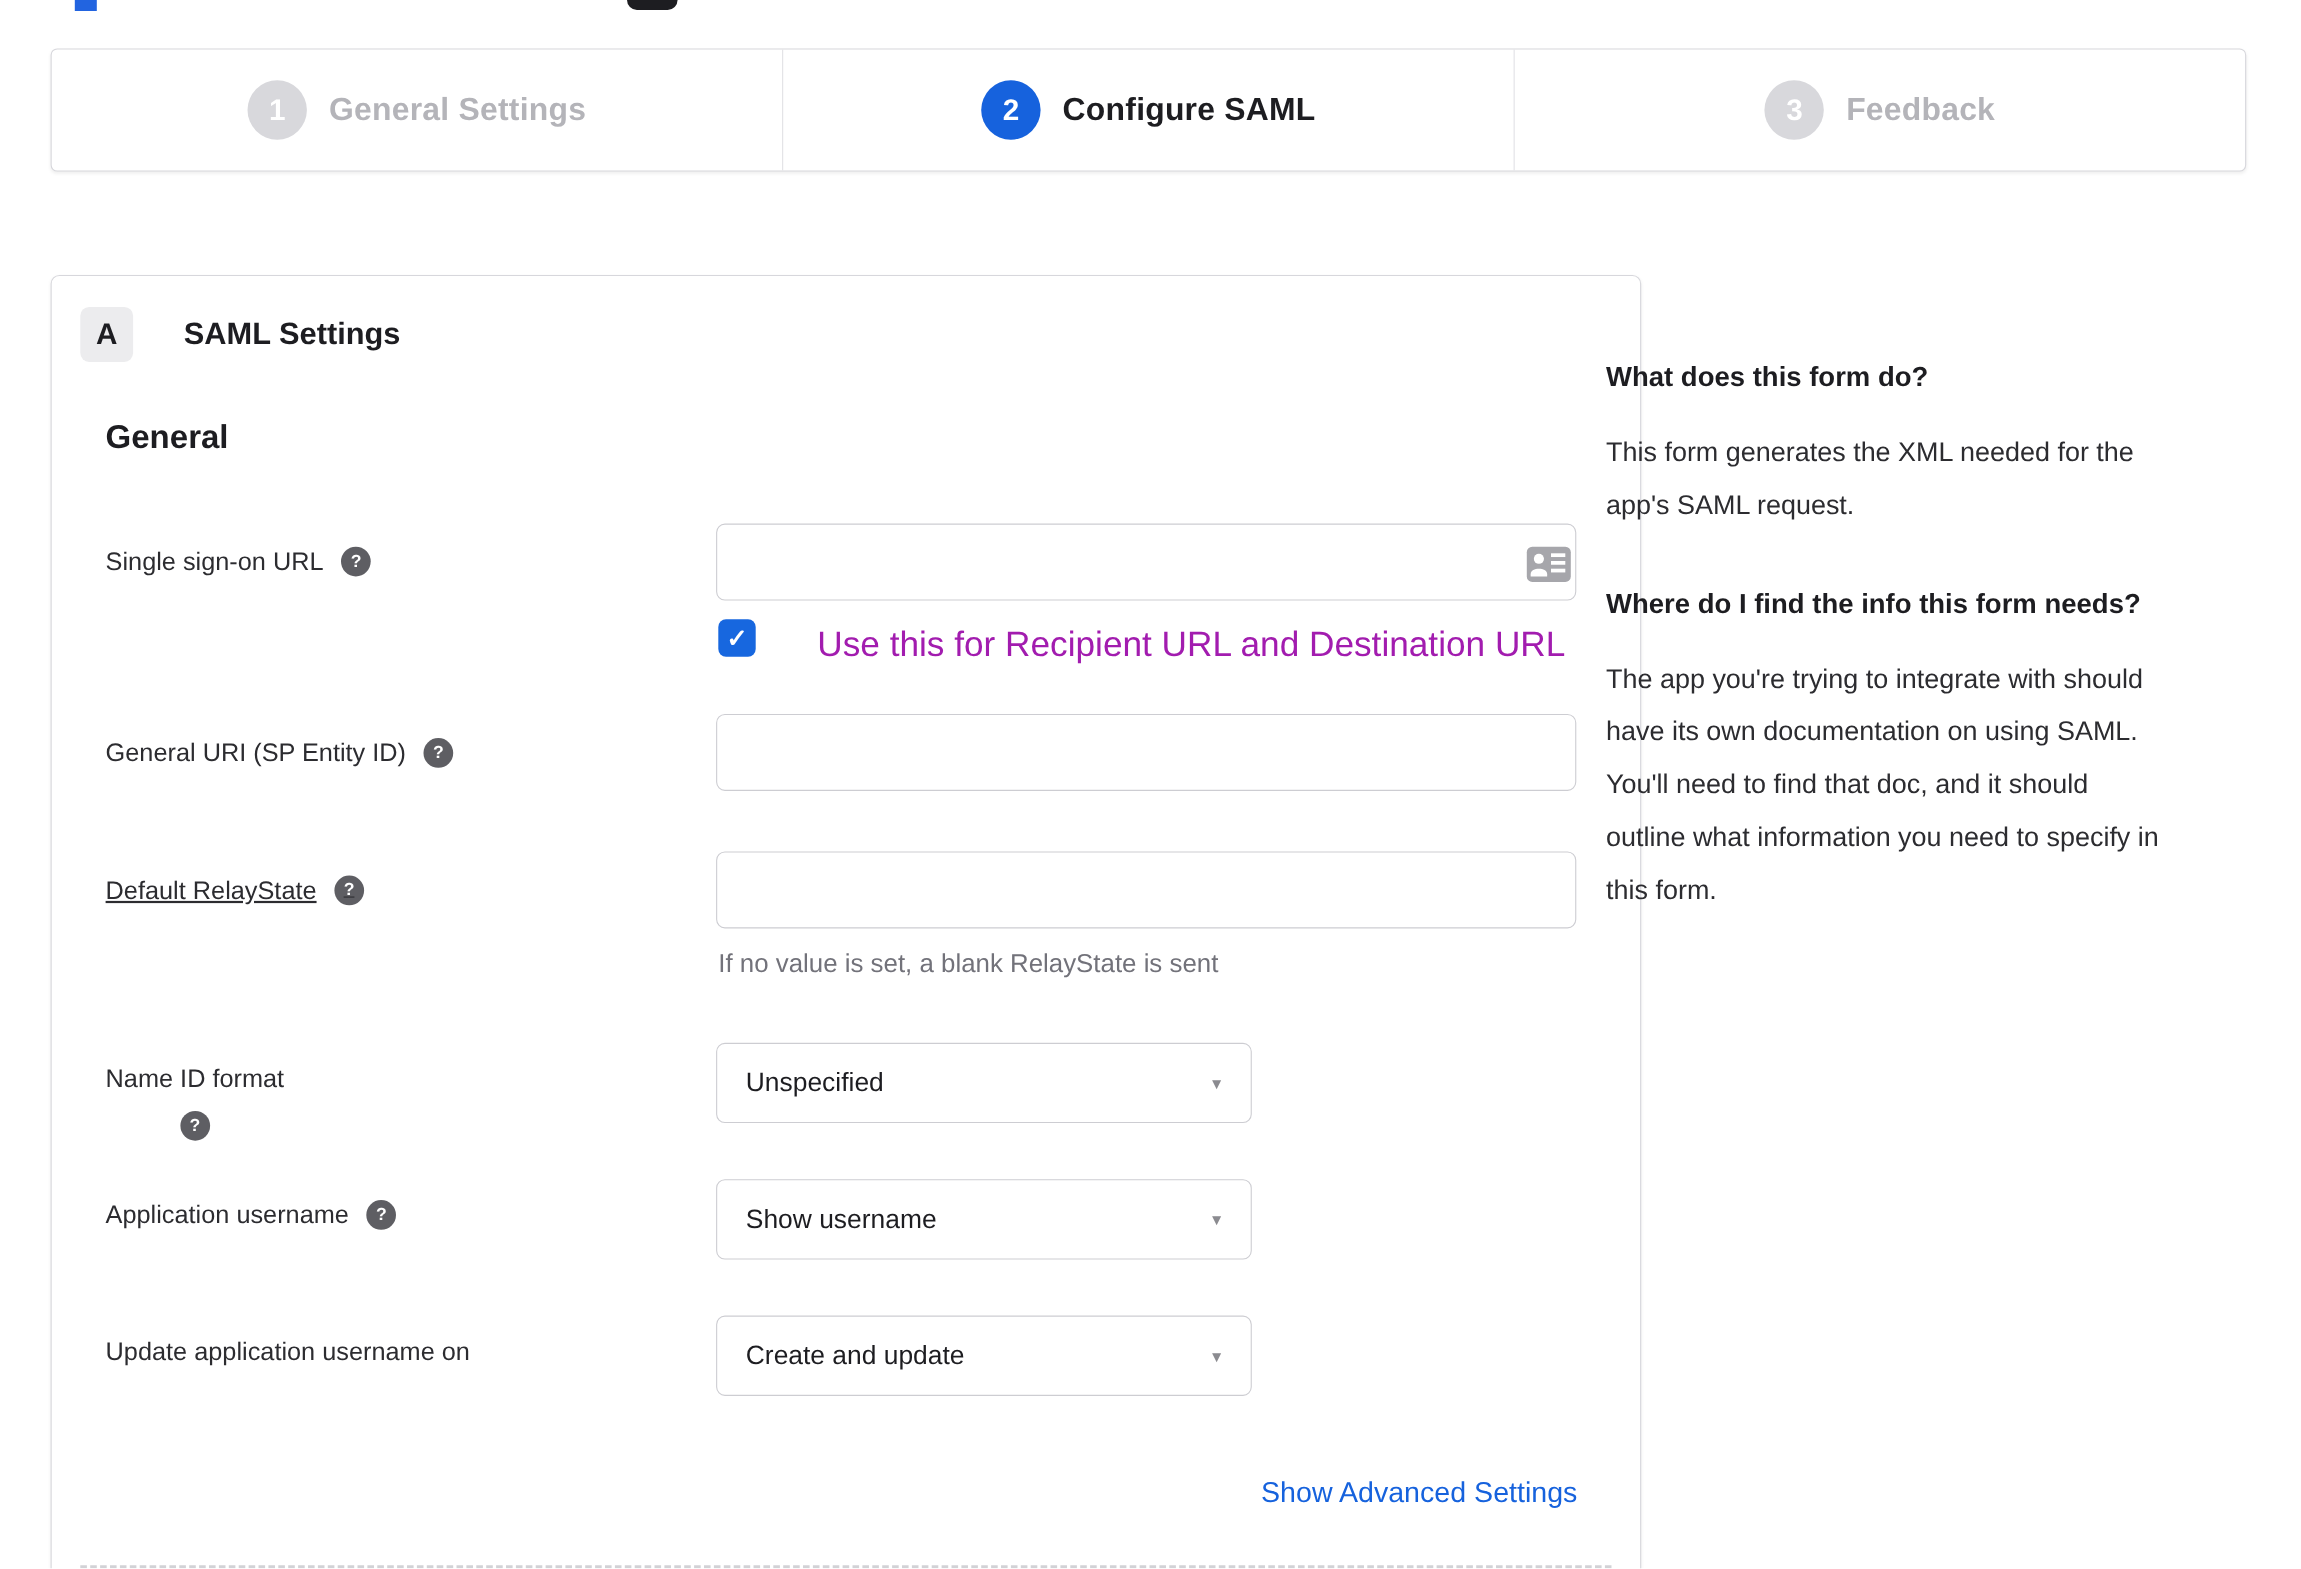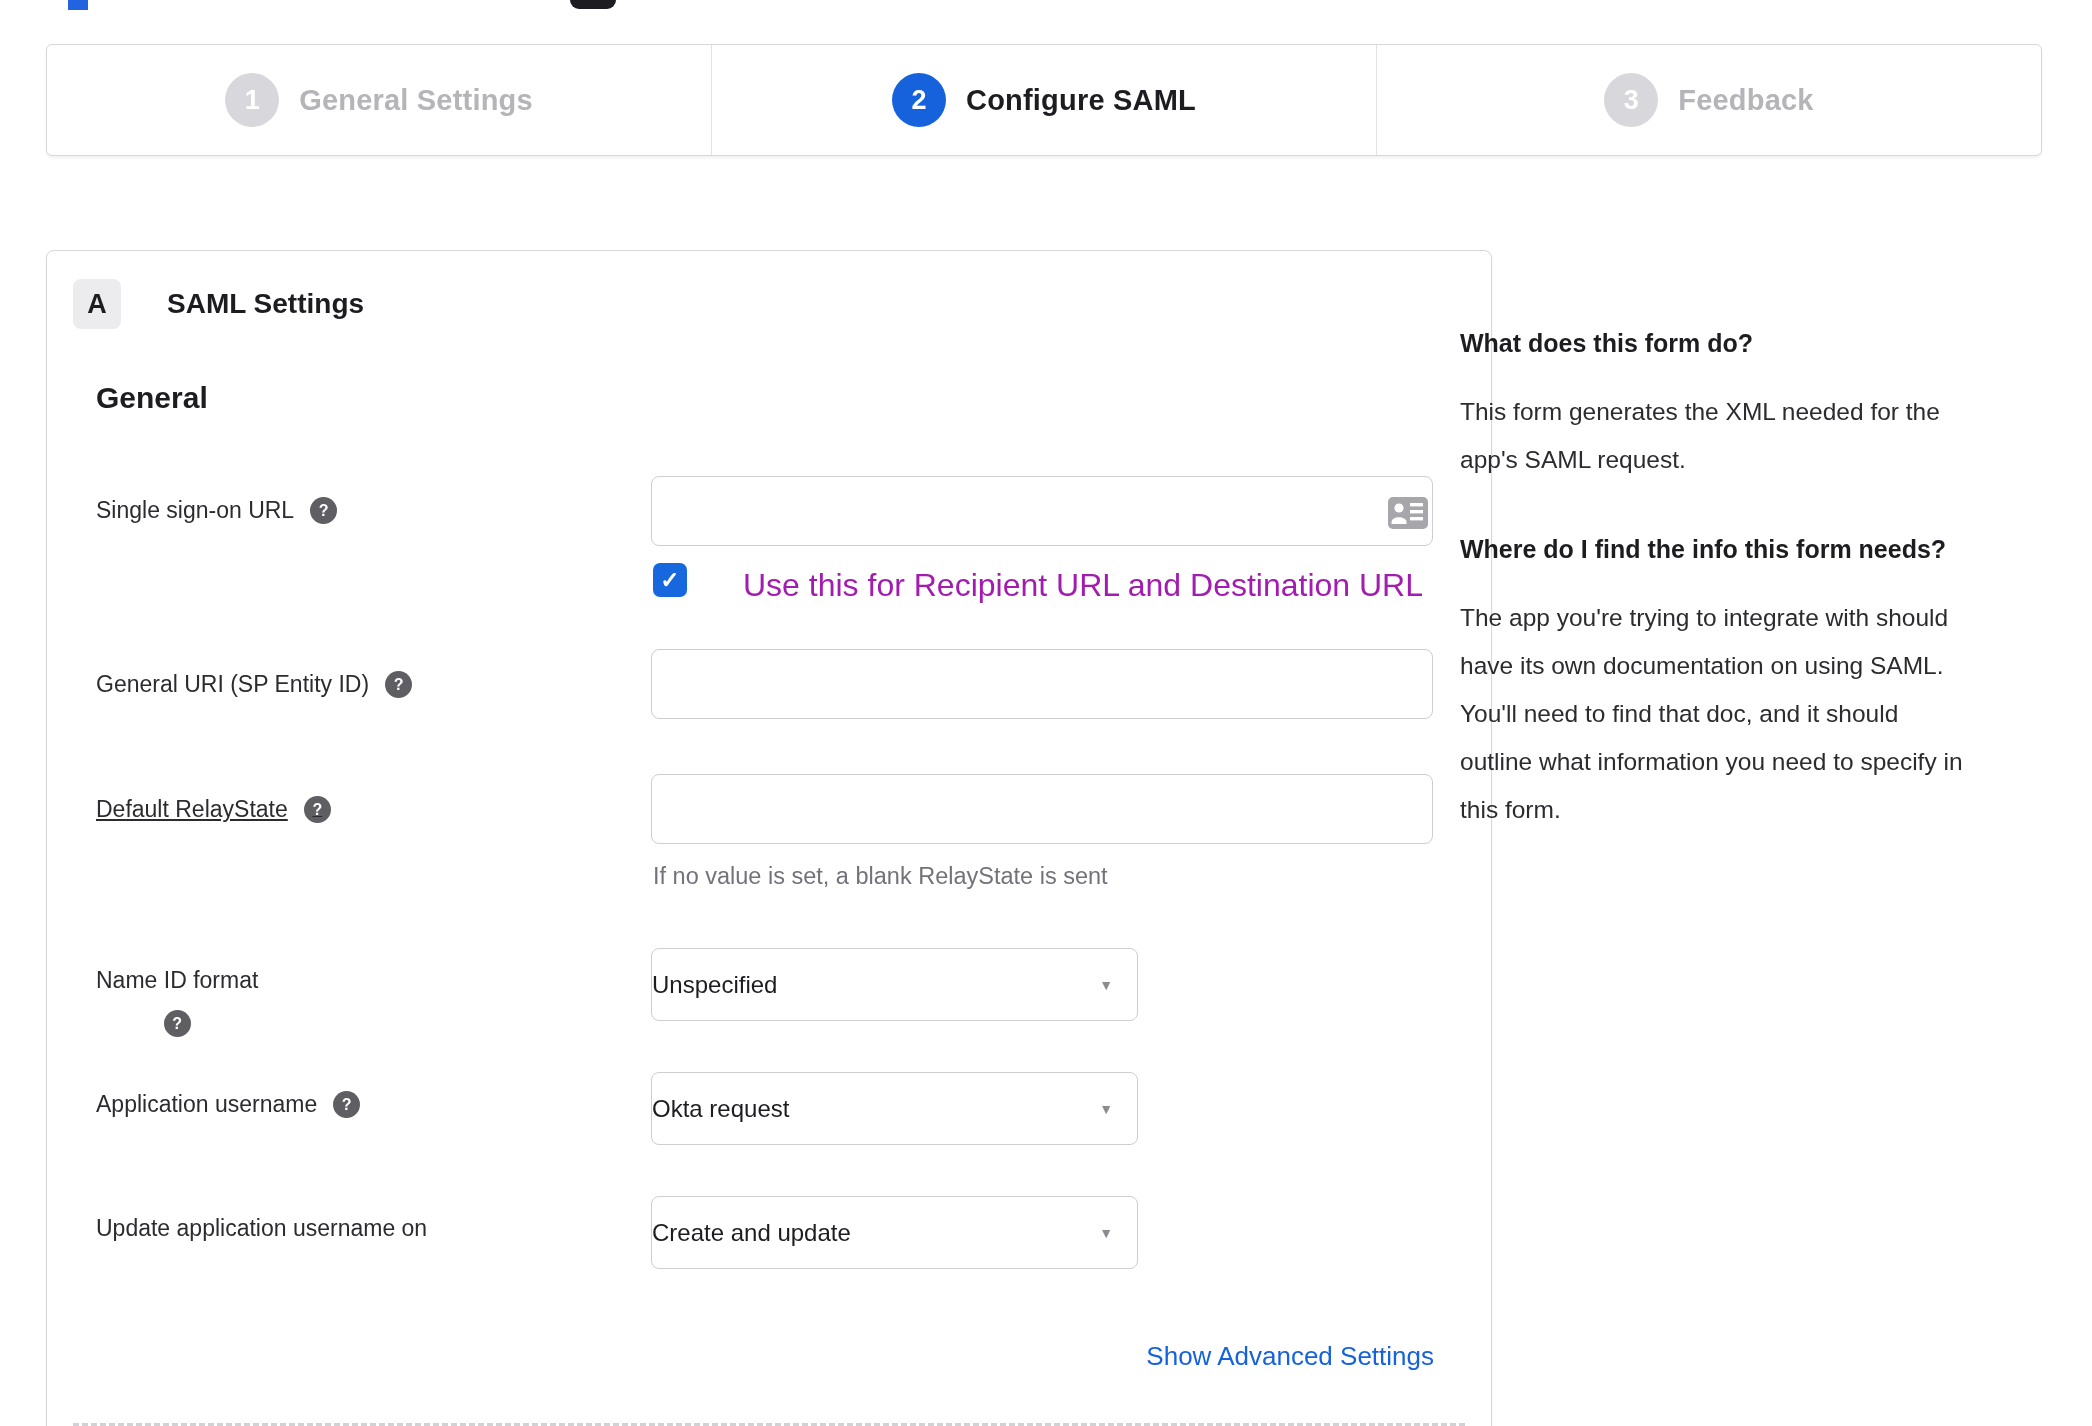--- a/index.html
+++ b/index.html
@@ -68,21 +68,21 @@
     background:#1767df; display:flex; align-items:center; justify-content:center;
     color:#fff; font-size:23px; font-weight:bold; cursor:pointer;
   }
   .checkbox-label { position:absolute; left:696px; top:316px; font-size:32px; color:#a21caf; }
 
   .helper-text { position:absolute; left:606px; top:612px; font-size:23.5px; color:#72727a; }
 
   .select {
     position:absolute; left:604px; width:487px; height:73px; box-sizing:border-box;
     border:1px solid #cdcdd2; border-radius:8px; background:#fff;
-    display:flex; align-items:center; font-size:24px; color:#1d1d21; cursor:pointer;
+    display:flex; align-items:center; padding-left:26px; font-size:24px; color:#1d1d21; cursor:pointer;
   }
   .select .arrow { position:absolute; right:24px; top:50%; transform:translateY(-50%); font-size:14px; color:#8b8b90; }
 
   .adv-link {
     position:absolute; right:57px; top:1090px; font-size:26px; color:#1662dd;
     font-weight:500; text-decoration:none; cursor:pointer;
   }
   .dashed-divider { position:absolute; left:26px; right:26px; top:1172px; border-top:3px dashed #d2d2d6; }
 
   
@@ -159,21 +159,21 @@
     <div class="select" style="top:697px;">
       <span>Unspecified</span>
       <span class="arrow">▼</span>
     </div>
 
     <div class="f-label" style="top:840px;">
       <span>Application username</span>
       <span class="help">?</span>
     </div>
     <div class="select" style="top:821px;">
-      <span>Okta request</span>
+      <span>Show username</span>
       <span class="arrow">▼</span>
     </div>
 
     <div class="f-label" style="top:964px;">
       <span>Update application username on</span>
     </div>
     <div class="select" style="top:945px;">
       <span>Create and update</span>
       <span class="arrow">▼</span>
     </div>

